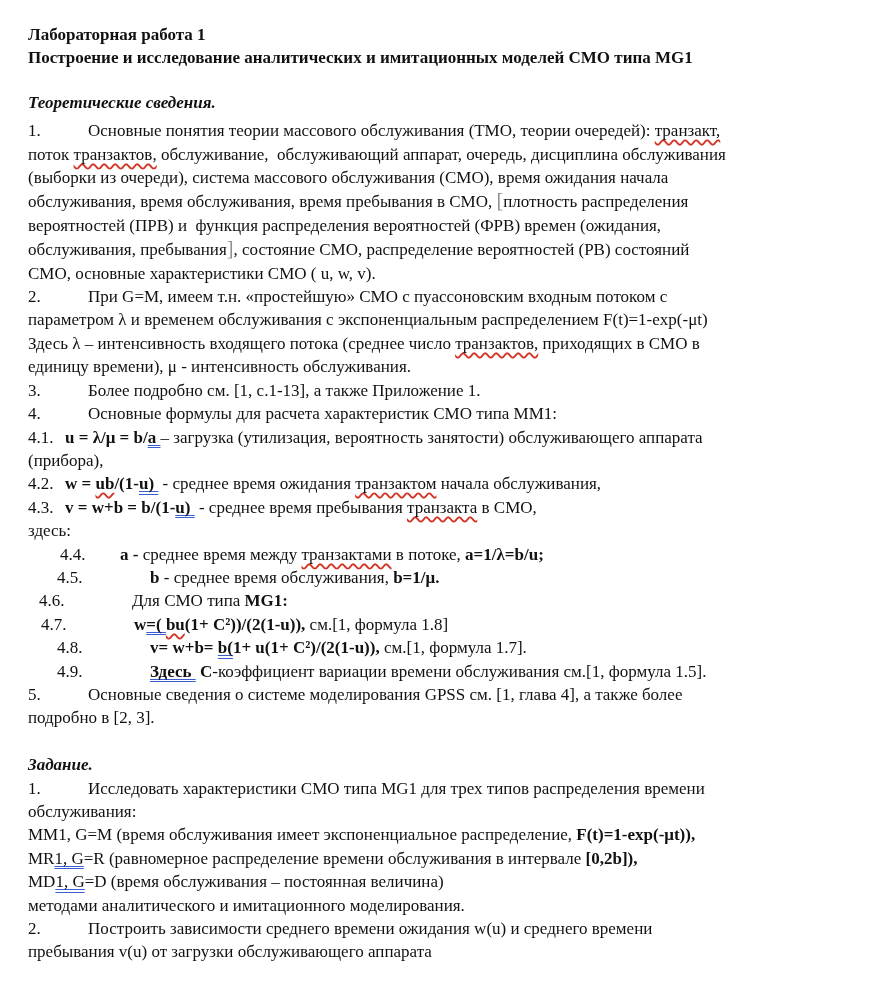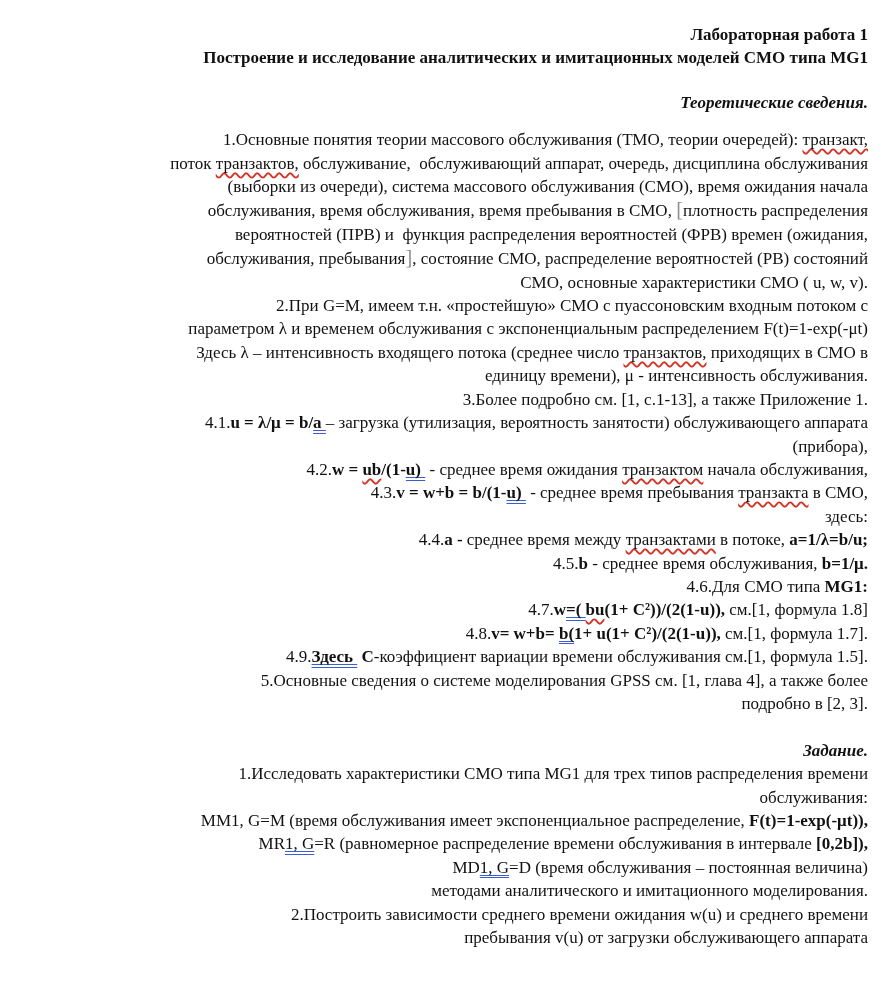--- a/index.html
+++ b/index.html
@@ -6,21 +6,20 @@
   body{width:894px;height:1000px;overflow:hidden;}
   .page{
     box-sizing:border-box;
     width:894px;height:1000px;
     padding:23px 26px 0 28px;
     font-family:"Liberation Serif","DejaVu Serif",serif;
     font-size:17px;
     line-height:23.4px;
     color:var(--text-color,#111);
     overflow:hidden;
-    text-align:right;
   }
   .line{white-space:pre;}
   .tab{display:inline-block;}
   .s-n{font-weight:400;}
   .s-b{font-weight:700;}
   .s-bi{font-weight:700;font-style:italic;}
   .s-r,.s-br{
     text-decoration-line:underline;
     text-decoration-style:wavy;
     text-decoration-color:var(--spell-red,#d43425);
@@ -39,38 +38,39 @@
   .s-bu{font-weight:700;}
   .s-g{color:var(--bracket-gray,#8f8f8f);font-size:120%;}
 </style>
 </head>
 <body style="background: rgb(255, 255, 255);">
 
 <div class="page">
     <div class="line"><span class="s-b">Лабораторная работа 1</span></div>
     <div class="line" style=""><span class="s-b">Построение и исследование аналитических и имитационных моделей СМО типа MG1</span></div>
     <div class="line" style="margin-top: 21px;"><span class="s-bi">Теоретические сведения.</span></div>
-    <div class="line" style="margin-top: 14px;"><span class="s-n tab" style="width: 60px;">1.</span><span class="s-n">Основные понятия теории массового обслуживания (ТМО, теории очередей): </span><span class="s-r">транзакт,</span></div>
+    <div class="line" style="margin-top: 5px;"><span class="s-n tab" style="width: 60px;">1.</span><span class="s-n">Основные понятия теории массового обслуживания (ТМО, теории очередей): </span><span class="s-r">транзакт,</span></div>
     <div class="line"><span class="s-n">поток </span><span class="s-r">транзактов,</span><span class="s-n"> обслуживание,  обслуживающий аппарат, очередь, дисциплина обслуживания</span></div>
     <div class="line"><span class="s-n">(выборки из очереди), система массового обслуживания (СМО), время ожидания начала</span></div>
     <div class="line"><span class="s-n">обслуживания, время обслуживания, время пребывания в СМО, </span><span class="s-g">[</span><span class="s-n">плотность распределения</span></div>
     <div class="line"><span class="s-n">вероятностей (ПРВ) и  функция распределения вероятностей (ФРВ) времен (ожидания,</span></div>
     <div class="line"><span class="s-n">обслуживания, пребывания</span><span class="s-g">]</span><span class="s-n">, состояние СМО, распределение вероятностей (РВ) состояний</span></div>
     <div class="line"><span class="s-n">СМО, основные характеристики СМО ( u, w, v).</span></div>
     <div class="line"><span class="s-n tab" style="width: 60px;">2.</span><span class="s-n">При G=M, имеем т.н. «простейшую» СМО с пуассоновским входным потоком с</span></div>
     <div class="line"><span class="s-n">параметром λ и временем обслуживания с экспоненциальным распределением F(t)=1-exp(-μt)</span></div>
     <div class="line"><span class="s-n">Здесь λ – интенсивность входящего потока (среднее число </span><span class="s-r">транзактов,</span><span class="s-n"> приходящих в СМО в</span></div>
     <div class="line"><span class="s-n">единицу времени), μ - интенсивность обслуживания.</span></div>
     <div class="line"><span class="s-n tab" style="width: 60px;">3.</span><span class="s-n">Более подробно см. [1, с.1-13], а также Приложение 1.</span></div>
+    <div class="line"><span class="s-n tab" style="width: 60px;">4.</span><span class="s-n">Основные формулы для расчета характеристик СМО типа ММ1:</span></div>
     <div class="line"><span class="s-n tab" style="width: 37px;">4.1.</span><span class="s-b">u = λ/μ = b/</span><span class="s-bu">a </span><span class="s-n">– загрузка (утилизация, вероятность занятости) обслуживающего аппарата</span></div>
     <div class="line"><span class="s-n">(прибора),</span></div>
     <div class="line"><span class="s-n tab" style="width: 37px;">4.2.</span><span class="s-b">w = </span><span class="s-br">ub</span><span class="s-b">/(1-</span><span class="s-bu">u) </span><span class="s-n"> - среднее время ожидания </span><span class="s-r">транзактом</span><span class="s-n"> начала обслуживания,</span></div>
     <div class="line"><span class="s-n tab" style="width: 37px;">4.3.</span><span class="s-b">v = w+b = b/(1-</span><span class="s-bu">u) </span><span class="s-n"> - среднее время пребывания </span><span class="s-r">транзакта</span><span class="s-n"> в СМО,</span></div>
     <div class="line"><span class="s-n">здесь:</span></div>
-    <div class="line"><span class="s-n tab" style="width: 60px;">4.4.</span><span class="s-b">a - </span><span class="s-n">среднее время между </span><span class="s-r">транзактами</span><span class="s-n"> в потоке, </span><span class="s-b">a=1/λ=b/u;</span></div>
+    <div class="line"><span class="s-n tab" style="width: 60px; margin-left: 32px;">4.4.</span><span class="s-b">a - </span><span class="s-n">среднее время между </span><span class="s-r">транзактами</span><span class="s-n"> в потоке, </span><span class="s-b">a=1/λ=b/u;</span></div>
     <div class="line" style="margin-left: 29px;"><span class="s-n tab" style="width: 93px;">4.5.</span><span class="s-b">b</span><span class="s-n"> - среднее время обслуживания, </span><span class="s-b">b=1/μ.</span></div>
     <div class="line" style="margin-left: 11px;"><span class="s-n tab" style="width: 93px;">4.6.</span><span class="s-n">Для СМО типа </span><span class="s-b">MG1:</span></div>
     <div class="line" style="margin-left: 13px;"><span class="s-n tab" style="width: 93px;">4.7.</span><span class="s-b">w</span><span class="s-bu">=( </span><span class="s-br">bu</span><span class="s-b">(1+ C²))/(2(1-u)), </span><span class="s-n">см.[1, формула 1.8]</span></div>
     <div class="line" style="margin-left: 29px;"><span class="s-n tab" style="width: 93px;">4.8.</span><span class="s-b">v= w+b= </span><span class="s-bu">b(</span><span class="s-b">1+ u(1+ C²)/(2(1-u)), </span><span class="s-n">см.[1, формула 1.7].</span></div>
     <div class="line" style="margin-left: 29px; font-family: Liberation Serif, serif;"><span class="s-n tab" style="width: 93px;">4.9.</span><span class="s-bu">Здесь </span><span class="s-b"> C</span><span class="s-n">-коэффициент вариации времени обслуживания см.[1, формула 1.5].</span></div>
     <div class="line"><span class="s-n tab" style="width: 60px;">5.</span><span class="s-n">Основные сведения о системе моделирования GPSS см. [1, глава 4], а также более</span></div>
     <div class="line"><span class="s-n">подробно в [2, 3].</span></div>
     <div class="line" style="margin-top: 23.4px;"><span class="s-bi">Задание.</span></div>
     <div class="line"><span class="s-n tab" style="width: 60px;">1.</span><span class="s-n">Исследовать характеристики СМО типа MG1 для трех типов распределения времени</span></div>
     <div class="line"><span class="s-n">обслуживания:</span></div>

